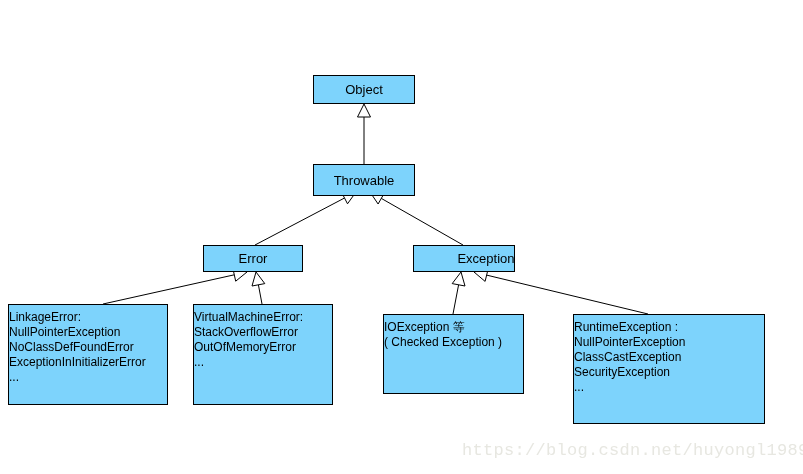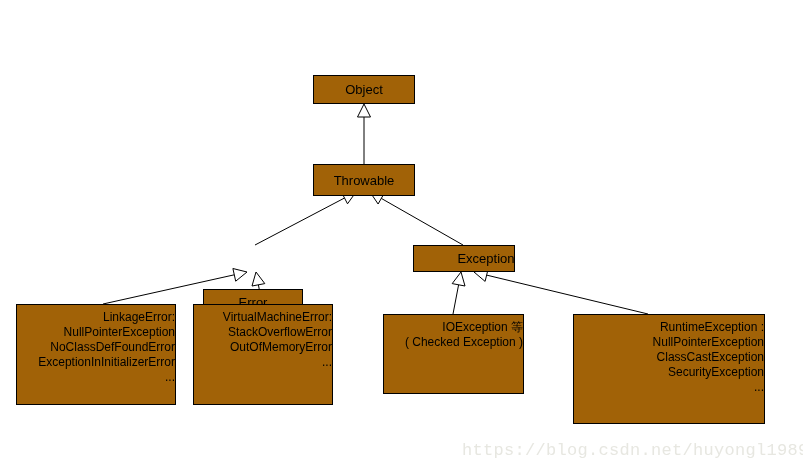--- a/index.html
+++ b/index.html
@@ -30,22 +30,22 @@
     stroke-width: 1;
   }
   .wires polygon {
     fill: #ffffff;
     stroke: var(--line-color);
     stroke-width: 1;
   }
   .node {
     position: absolute;
     border: 1px solid var(--border-color);
-    background: #a16207;
-    text-align: right;
+    background: #7dd3fc;
+    text-align: left;
   }
   .node.single {
     display: flex;
     align-items: center;
     justify-content: center;
     font-size: 13px;
   }
   .node.multi {
     padding-top: 5px;
     font-size: 12px;
@@ -107,29 +107,29 @@
   </svg>
 
   <div class="node single" style="left:313px; top:75px; width:102px; height:29px;">
     <span>Object</span>
   </div>
 
   <div class="node single" style="left:313px; top:164px; width:102px; height:32px;">
     <span>Throwable</span>
   </div>
 
-  <div class="node single" style="left:203px; top:245px; width:100px; height:27px;margin-top:44px;">
+  <div class="node single" style="left:203px; top:245px; width:100px; height:27px;">
     <span>Error</span>
   </div>
 
   <div class="node single" style="left:413px; top:245px; width:102px; height:27px;padding-left:44px;">
     <span>Exception</span>
   </div>
 
-  <div class="node multi" style="left:16px; top:304px; width:160px; height:101px;">
+  <div class="node multi" style="left:8px; top:304px; width:160px; height:101px;">
     <div class="ln">LinkageError:</div>
     <div class="ln">NullPointerException</div>
     <div class="ln">NoClassDefFoundError</div>
     <div class="ln">ExceptionInInitializerError</div>
     <div class="ln">...</div>
   </div>
 
   <div class="node multi" style="left:193px; top:304px; width:140px; height:101px;">
     <div class="ln">VirtualMachineError:</div>
     <div class="ln">StackOverflowError</div>

